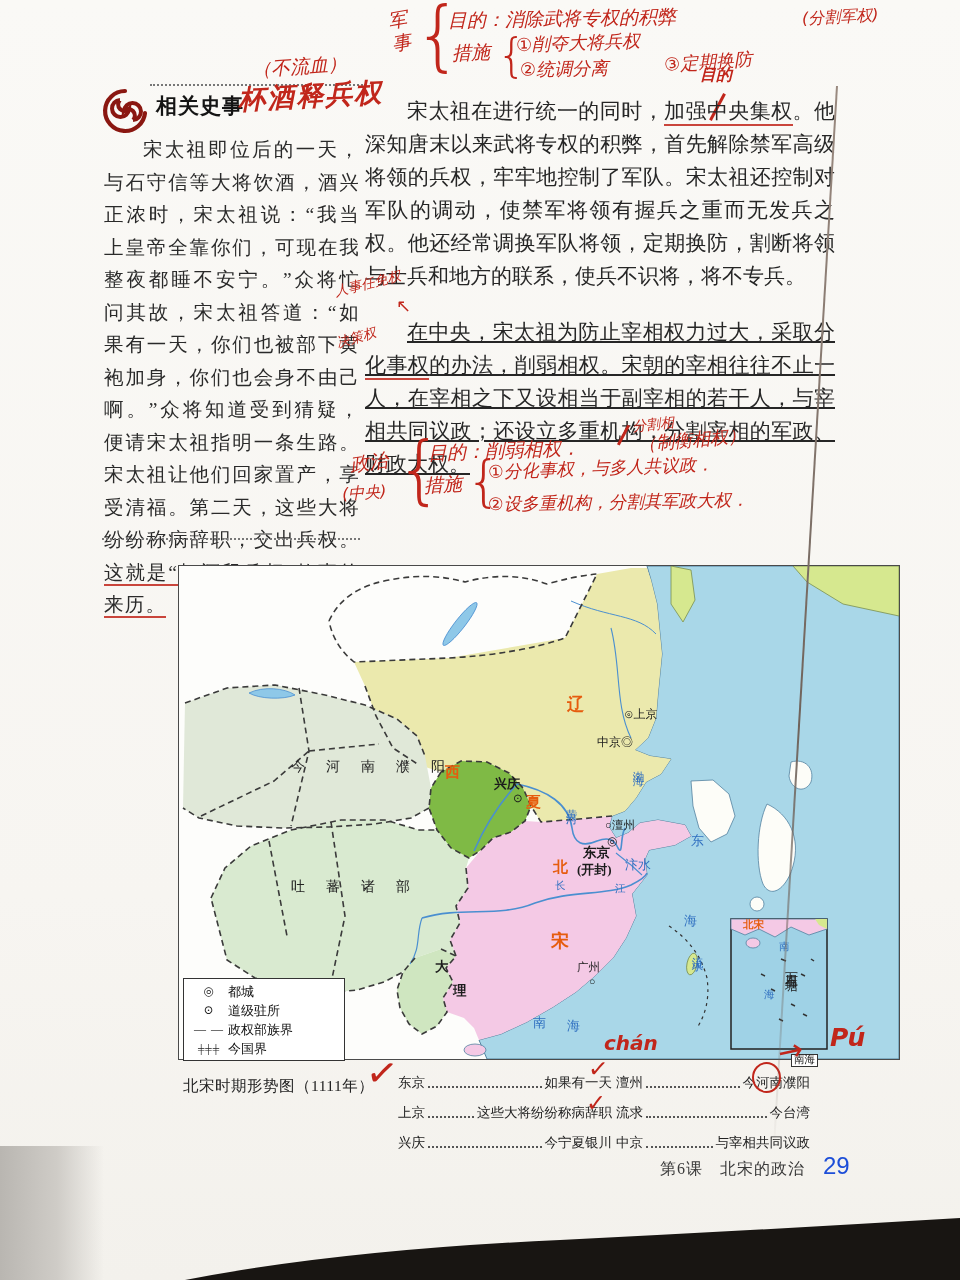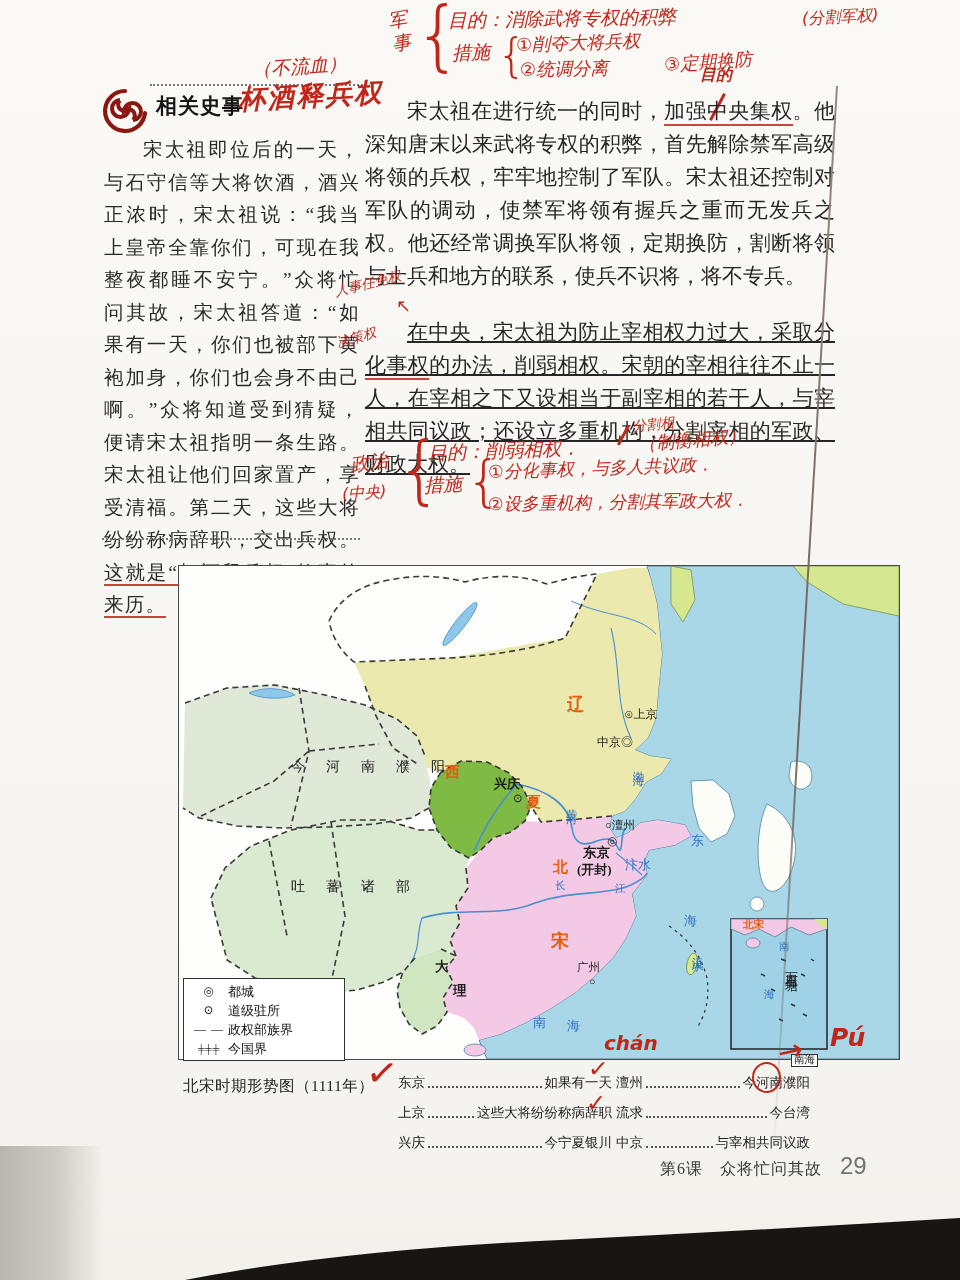--- a/index.html
+++ b/index.html
@@ -12,21 +12,21 @@
   .main-text p.p2{margin-top:23px;text-decoration:underline;}
   .sidebar{position:absolute;left:100px;top:80px;width:262px;}
   .dotted{border-top:2px dotted #777;height:0;position:absolute;}
   .side-title{position:absolute;left:56px;top:12px;margin:0;font-family:"Liberation Sans","DejaVu Sans",sans-serif;
               font-size:21px;font-weight:700;color:#141414;letter-spacing:1px;}
   .side-body{position:absolute;left:4px;top:54px;width:256px;margin:0;font-size:19.5px;line-height:32.5px;
              letter-spacing:1.2px;text-align:justify;text-indent:2em;color:#2a2a2a;}
   .redline{border-bottom:2.5px solid rgba(193,38,27,.85);padding-bottom:1px;}
   .footer{position:absolute;left:660px;top:1152px;width:240px;white-space:nowrap;}
   .footer .lesson{font-size:16px;color:#3a3a3a;letter-spacing:1px;}
-  .footer .pageno{font-family:"Liberation Sans","DejaVu Sans",sans-serif;font-size:24px;color:#737373;margin-left:14px;}
+  .footer .pageno{font-family:"Liberation Sans","DejaVu Sans",sans-serif;font-size:24px;color:#1d4ed8;margin-left:14px;}
   
   .hw{position:absolute;color:#c1261b;font-family:"DejaVu Sans","Liberation Sans",sans-serif;
       font-style:italic;white-space:nowrap;line-height:1.15;}
   .brace{position:absolute;color:#c1261b;font-style:normal;font-weight:300;font-family:"DejaVu Sans",sans-serif;}
   .slashline{position:absolute;background:#c1261b;}
   .circle-mark{position:absolute;border:2.5px solid #c1261b;border-radius:50%;}
   
   .map{position:absolute;left:178px;top:565px;width:720px;height:493px;background:#fdfdfb;border:1.5px solid #4a4a4a;}
   .map svg{position:absolute;left:0;top:0;}
   .mlabel{position:absolute;white-space:nowrap;line-height:1;color:#1c1c1c;font-family:"Liberation Serif",serif;}
@@ -290,21 +290,21 @@
 
 <span class="hw" style="left:366px;top:1052px;font-size:38px;font-style:normal;transform:rotate(8deg);">✓</span>
 <span class="hw" style="left:604px;top:1032px;font-size:20px;font-weight:700;">chán</span>
 <span class="hw" style="left:588px;top:1056px;font-size:24px;font-style:normal;transform:rotate(5deg);">✓</span>
 <span class="hw" style="left:586px;top:1090px;font-size:24px;font-style:normal;">✓</span>
 <i class="circle-mark" style="left:752px;top:1062px;width:25px;height:27px;"></i>
 <span class="hw" style="left:778px;top:1034px;font-size:30px;font-style:normal;transform:rotate(-12deg);">→</span>
 <span class="hw" style="left:830px;top:1024px;font-size:25px;font-weight:700;">Pú</span>
 
 <div class="footer">
-  <span class="lesson">第6课　众将忙问其故</span>
+  <span class="lesson">第6课　北宋的政治</span>
   <span class="pageno">29</span>
 </div>
 
 <div class="edge-line"></div>
 <div class="gray-strip"></div>
 <svg width="960" height="70" viewBox="0 0 960 70" style="position:absolute;left:0;top:1210px;">
   <path d="M185 70 Q340 40 560 30 Q760 20 960 8 L960 70 Z" fill="#181512"></path>
 </svg>
 
 </body></html>

